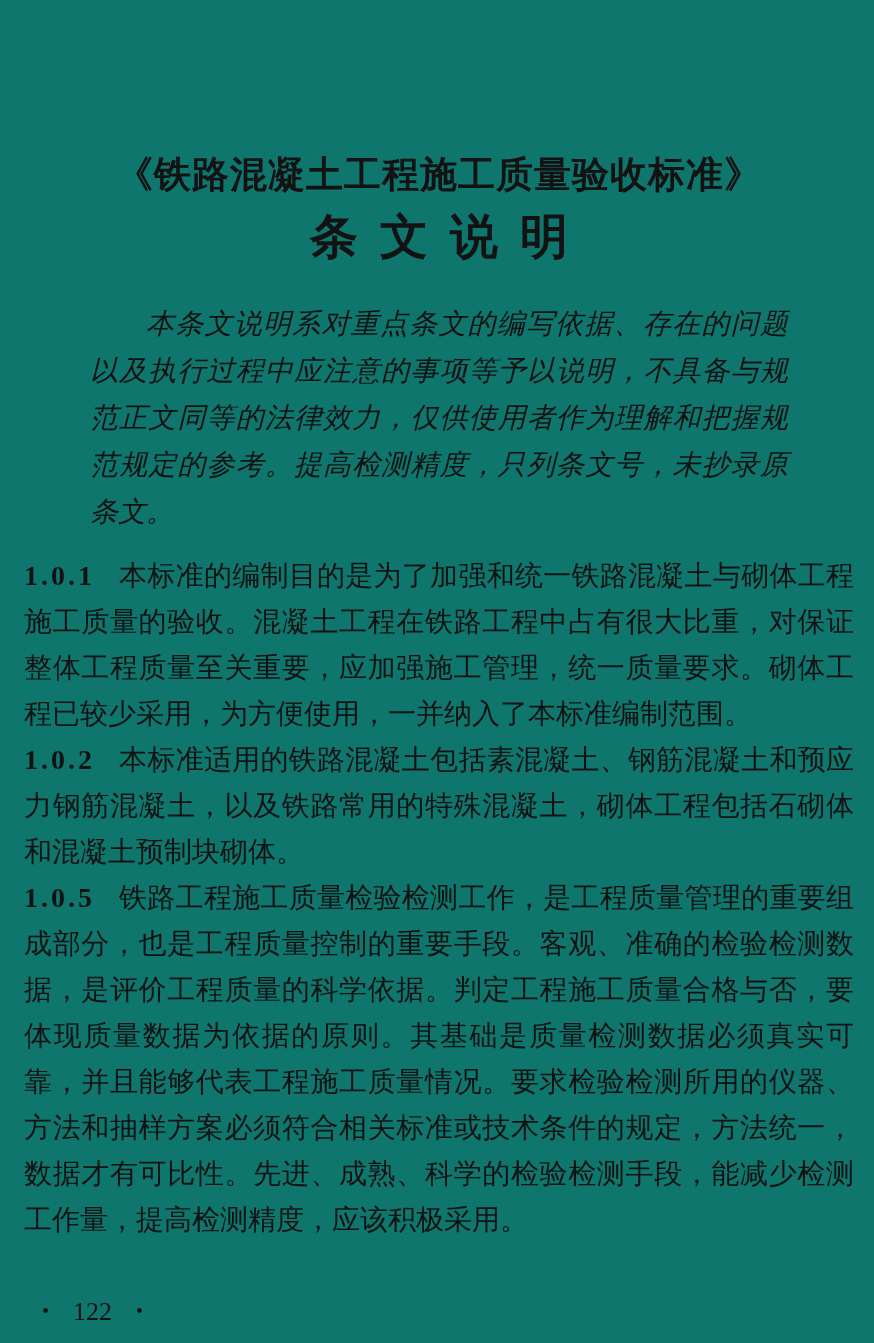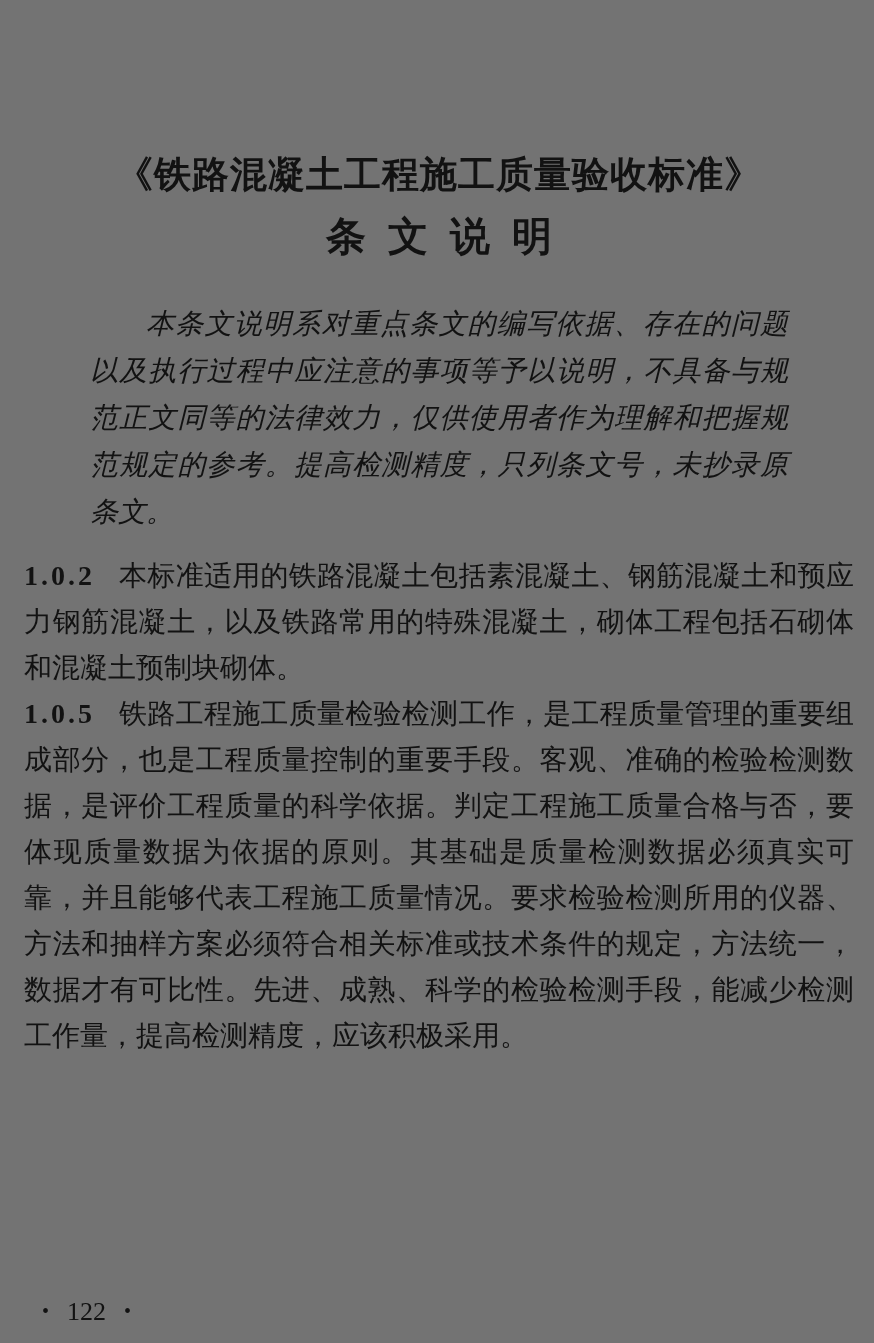--- a/index.html
+++ b/index.html
@@ -5,40 +5,40 @@
   html, body {
     margin: 0;
     padding: 0;
     background: #e8e8e8;
   }
   .page {
     position: relative;
     width: 874px;
     height: 1343px;
     margin: 0 auto;
-    background: #737373;
+    background: #0f766e;
     color: #121212;
     font-family: "Liberation Serif", serif;
     overflow: hidden;
   }
   .content {
     padding: 0 20px 0 24px;
   }
   .title-1 {
     margin: 150px 0 0 0;
     font-size: 37px;
     font-weight: bold;
     text-align: center;
     letter-spacing: 1px;
     line-height: 50px;
     white-space: nowrap;
   }
   .title-2 {
     margin: 12px 0 0 0;
-    font-size: 40px;
+    font-size: 48px;
     font-weight: bold;
     text-align: center;
     letter-spacing: 22px;
     text-indent: 22px; 
     line-height: 50px;
   }
   .preface {
     margin: 38px 66px 0 66px;
     font-size: 28px;
     line-height: 47px;
@@ -67,36 +67,37 @@
     bottom: 16px;
     font-size: 26px;
     line-height: 30px;
     letter-spacing: 0;
   }
   .footer .dot {
     font-size: 20px;
     vertical-align: 2px;
   }
   .footer .num {
-    margin: 0 18px;
+    margin: 0 24px;
   }
 </style>
 </head>
 <body>
 
 <div class="page">
   <div class="content">
 
     <h1 class="title-1">《铁路混凝土工程施工质量验收标准》</h1>
 
     <h2 class="title-2">条文说明</h2>
 
     <p class="preface">本条文说明系对重点条文的编写依据、存在的问题以及执行过程中应注意的事项等予以说明，不具备与规范正文同等的法律效力，仅供使用者作为理解和把握规范规定的参考。提高检测精度，只列条文号，未抄录原条文。</p>
 
     <div class="sections" id="sections">
+        <p class="section"><span class="secnum">1.0.1</span><span>本标准的编制目的是为了加强和统一铁路混凝土与砌体工程施工质量的验收。混凝土工程在铁路工程中占有很大比重，对保证整体工程质量至关重要，应加强施工管理，统一质量要求。砌体工程已较少采用，为方便使用，一并纳入了本标准编制范围。</span></p>
         <p class="section"><span class="secnum">1.0.2</span><span>本标准适用的铁路混凝土包括素混凝土、钢筋混凝土和预应力钢筋混凝土，以及铁路常用的特殊混凝土，砌体工程包括石砌体和混凝土预制块砌体。</span></p>
         <p class="section"><span class="secnum">1.0.5</span><span>铁路工程施工质量检验检测工作，是工程质量管理的重要组成部分，也是工程质量控制的重要手段。客观、准确的检验检测数据，是评价工程质量的科学依据。判定工程施工质量合格与否，要体现质量数据为依据的原则。其基础是质量检测数据必须真实可靠，并且能够代表工程施工质量情况。要求检验检测所用的仪器、方法和抽样方案必须符合相关标准或技术条件的规定，方法统一，数据才有可比性。先进、成熟、科学的检验检测手段，能减少检测工作量，提高检测精度，应该积极采用。</span></p>
       </div>
   </div>
 
   <div class="footer">
     <span class="dot">•</span><span class="num">122</span><span class="dot">•</span>
   </div>
 </div>
 

